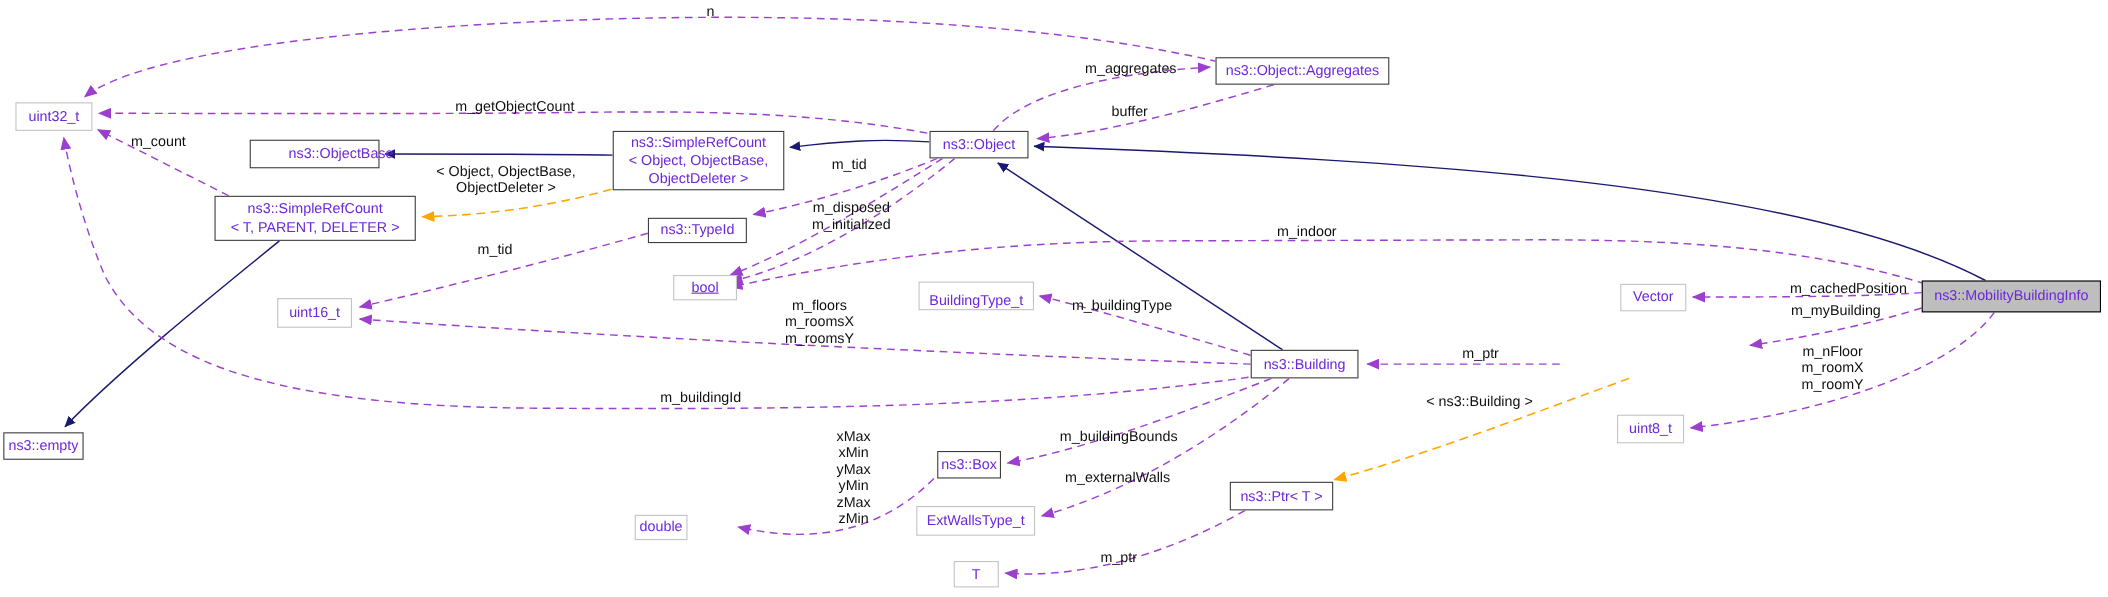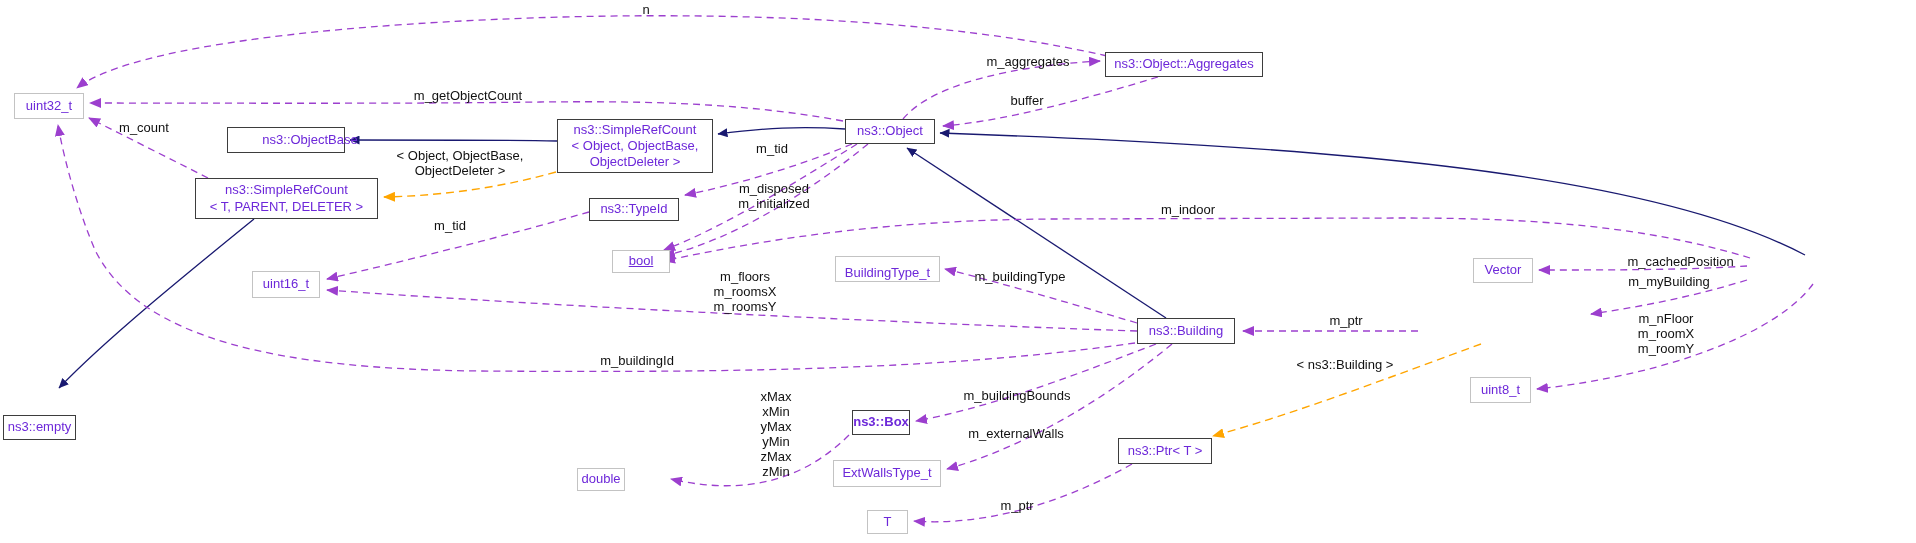--- a/index.html
+++ b/index.html
@@ -78,23 +78,24 @@
 &lt; Object, ObjectBase,
 ObjectDeleter &gt;</span></div>
   <div class="node" style="left:845px;top:119px;width:90px;height:25px;"><span>ns3::Object</span></div>
   <div class="node" style="left:1105px;top:52px;width:158px;height:25px;"><span>ns3::Object::Aggregates</span></div>
   <div class="node" style="left:589px;top:198px;width:90px;height:23px;"><span>ns3::TypeId</span></div>
   <div class="node prim" style="left:612px;top:250px;width:58px;height:23px;text-decoration:underline;"><span>bool</span></div>
   <div class="node prim" style="left:252px;top:271px;width:68px;height:27px;"><span>uint16_t</span></div>
   <div class="node prim" style="left:835px;top:256px;width:105px;height:26px;align-items:flex-end;"><span>BuildingType_t</span></div>
   <div class="node" style="left:1137px;top:318px;width:98px;height:26px;"><span>ns3::Building</span></div>
   <div class="node prim" style="left:1473px;top:258px;width:60px;height:25px;"><span>Vector</span></div>
+  <div class="node current" style="left:1747px;top:255px;width:163px;height:29px;"><span>ns3::MobilityBuildingInfo</span></div>
   <div class="node prim" style="left:1470px;top:377px;width:61px;height:26px;"><span>uint8_t</span></div>
-  <div class="node" style="left:3px;top:415px;width:73px;height:25px;"><span>ns3::empty</span></div>
-  <div class="node" style="left:852px;top:410px;width:58px;height:25px;font-weight:bold;"><span>ns3::Box</span></div>
+  <div class="node" style="left:3px;top:393px;width:73px;height:25px;"><span>ns3::empty</span></div>
+  <div class="node" style="left:852px;top:410px;width:58px;height:25px;"><span>ns3::Box</span></div>
   <div class="node prim" style="left:833px;top:460px;width:108px;height:27px;"><span>ExtWallsType_t</span></div>
   <div class="node prim" style="left:577px;top:468px;width:48px;height:23px;"><span>double</span></div>
   <div class="node prim" style="left:867px;top:510px;width:41px;height:24px;"><span>T</span></div>
   <div class="node" style="left:1118px;top:438px;width:94px;height:26px;"><span>ns3::Ptr&lt; T &gt;</span></div>
 
   <span class="elabel" style="left:646px;top:10px;">n</span>
   <span class="elabel" style="left:1028px;top:62px;">m_aggregates</span>
   <span class="elabel" style="left:1027px;top:101px;">buffer</span>
   <span class="elabel" style="left:468px;top:96px;">m_getObjectCount</span>
   <span class="elabel" style="left:144px;top:128px;">m_count</span>

